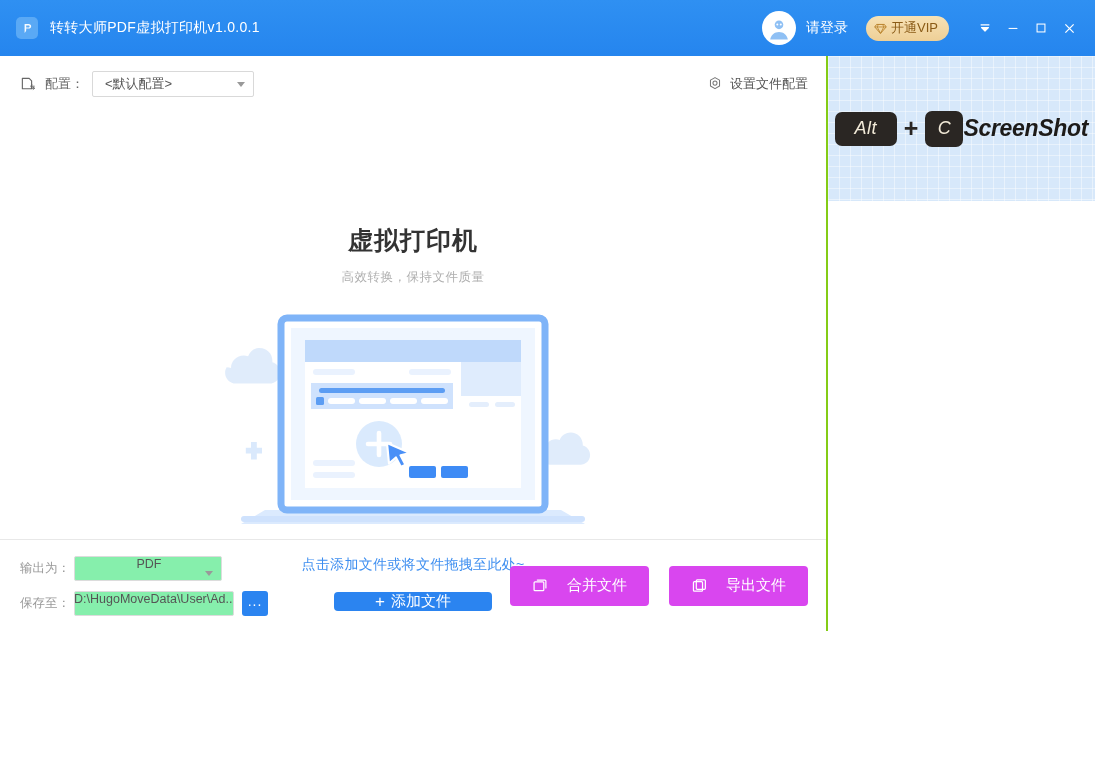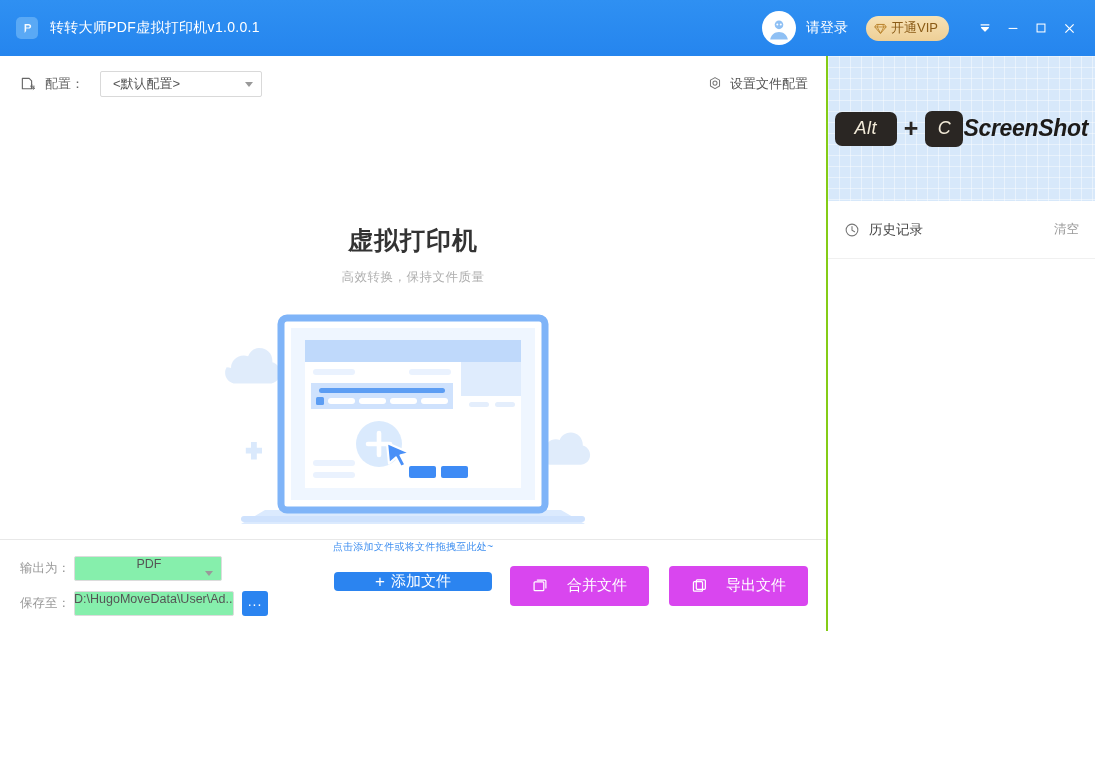--- a/index.html
+++ b/index.html
@@ -76,21 +76,21 @@
 
   
   .configbar {
     height: 56px; flex: 0 0 56px;
     display:flex; align-items:center;
     padding: 0 18px 0 20px;
   }
   .cfg-left { display:flex; align-items:center; }
   .cfg-label { font-size: 13px; color:#666; margin-left:8px; white-space:nowrap; }
   .cfg-select {
-    margin-left: 16px;
+    margin-left: 8px;
     width: 162px; height: 26px;
     border: 1px solid #d9d9d9; border-radius: 2px;
     background:#fff; display:flex; align-items:center;
     padding: 0 8px 0 12px; cursor:pointer;
   }
   .cfg-select span { font-size:13px; color:#555; }
   .caret {
     margin-left:auto;
     width:0;height:0;border-left:4px solid transparent;border-right:4px solid transparent;
     border-top:5px solid #999;
@@ -108,21 +108,21 @@
     padding-top: 112px;
     min-height: 0;
   }
   .hero-title { font-size: 25px; color:#333; font-weight:700; letter-spacing:1px; }
   .hero-sub { font-size: 12.5px; color:#b0b0b0; margin-top: 12px; letter-spacing:.5px; }
 
   .illus { position: relative; width: 420px; height: 220px; margin-top: 22px; }
   .illus svg { display:block; }
 
   .drop-link {
-    margin-top: 12px; font-size: 10px; color:#3d8ef0; cursor:pointer;
+    margin-top: 28px; font-size: 14px; color:#3d8ef0; cursor:pointer;
     letter-spacing:.3px;
   }
   .add-btn {
     margin-top: 18px;
     width: 158px; height: 40px; border-radius: 4px;
     background: #2b84f0; color:#fff; border:none;
     font-size: 15px; cursor:pointer;
     display:flex; align-items:center; justify-content:center; gap:6px;
     font-family: inherit;
   }
@@ -402,28 +402,18 @@
     <div class="sidebar">
       <div class="promo">
         <div class="keys">
           <div class="key alt">Alt</div>
           <div class="plus-sign">+</div>
           <div class="key c">C</div>
         </div>
         <div class="promo-word">ScreenShot</div>
       </div>
 
-      <div class="hist-head">
-        <span>
-          <svg width="16" height="16" viewBox="0 0 18 18" style="display:block">
-            <circle cx="9" cy="9" r="6.6" fill="none" stroke="#777" stroke-width="1.2"></circle>
-            <path d="M9 5.2V9.2l2.9 1.7" fill="none" stroke="#777" stroke-width="1.2" stroke-linecap="round"></path>
-          </svg>
-        </span>
-        <span class="hist-title">历史记录</span>
-        <span class="hist-clear">清空</span>
-      </div>
 
       <div class="hist-list"></div>
     </div>
 
   </div>
 </div>
 
 </body></html>

